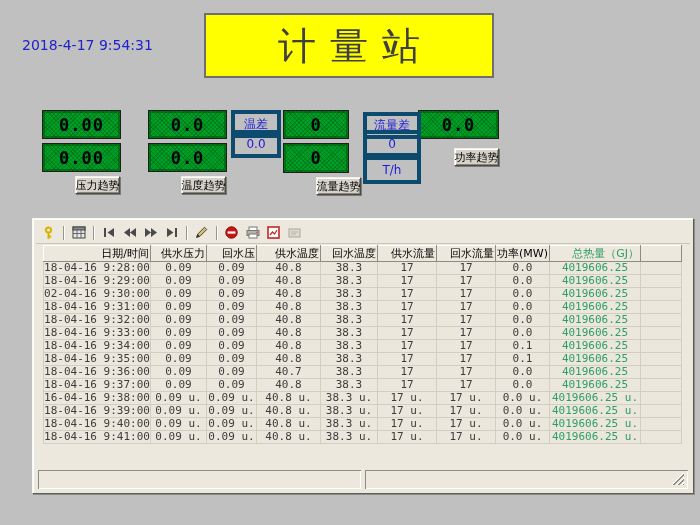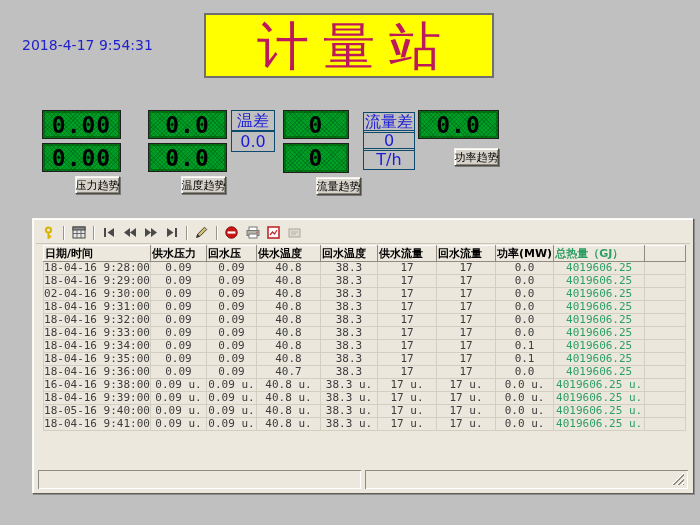--- a/index.html
+++ b/index.html
@@ -14,40 +14,40 @@
     position:absolute;left:22px;top:37px;
     color:#2020cc;font-size:14px;white-space:nowrap;
   }
   .banner{
     position:absolute;left:204px;top:13px;width:286px;height:61px;
     background:#ffff00;border:2px solid #6f6f6f;
     display:flex;align-items:center;justify-content:center;
   }
   .banner .title{
     font-family:"DejaVu Serif","Liberation Serif",serif;
-    font-size:52px;color:#be185d;letter-spacing:14px;padding-left:14px;
+    font-size:38px;color:#404040;letter-spacing:14px;padding-left:14px;
     line-height:1;white-space:nowrap;
   }
   
   .led{
     position:absolute;
     background-color:#00a226;
     background-image:
       repeating-linear-gradient(45deg, rgba(0,0,0,.16) 0 1px, transparent 1px 3px),
       repeating-linear-gradient(-45deg, rgba(0,0,0,.16) 0 1px, transparent 1px 3px);
     border:1px solid #1f1f1f;
     box-shadow:inset 0 0 0 2px rgba(0,70,0,.45);
     display:flex;align-items:center;justify-content:center;
     color:#000;font-family:"DejaVu Sans Mono","Liberation Mono",monospace;
-    font-size:23px;font-weight:bold;letter-spacing:1px;
+    font-size:17px;font-weight:bold;letter-spacing:1px;
   }
   
   .cyan-cell{
-    position:absolute;border:1px solid #0c4a6e;
-    color:#1b1bd8;font-size:16px;
+    position:absolute;border:4px solid #0c4a6e;
+    color:#1b1bd8;font-size:12px;
     display:flex;align-items:center;justify-content:center;
     background:transparent;white-space:nowrap;
   }
   
   .btn95{
     position:absolute;width:45px;height:18px;
     background:#d6d2c9;
     border:1px solid;border-color:#f2efe8 #4d4a43 #4d4a43 #f2efe8;
     box-shadow:inset 1px 1px 0 #ffffff, inset -1px -1px 0 #8a867c, 1px 1px 0 #7a7a7a;
     font-size:11px;color:#000;
@@ -74,25 +74,25 @@
   }
   .tsep{width:1px;height:14px;background:#9a968c;box-shadow:1px 0 0 #ffffff;margin:0 2px;}
   
   table.grid{
     position:absolute;left:10px;top:26px;
     border-collapse:collapse;table-layout:fixed;
     font-family:"DejaVu Sans Mono","DejaVu Sans","Liberation Mono",monospace;
     font-size:11px;
   }
   table.grid th{
-    background:#ece8dd;font-weight:bold;color:#000;
+    background:#ece8dd;font-weight:normal;color:#000;
     border:1px solid;border-color:#ffffff #8f8b80 #8f8b80 #ffffff;
     height:15px;padding:0 1px;white-space:nowrap;overflow:hidden;
     font-family:"DejaVu Sans","Liberation Sans",sans-serif;
-    text-align:left;
+    text-align:right;
   }
   table.grid th.heat{color:#2e9e64;margin-top:44px;}
   table.grid td{
     border:1px solid #d2cec2;color:#3c3c3c;
     height:12px;line-height:12px;padding:0;
     text-align:center;white-space:nowrap;overflow:hidden;
     background:#ebe7dc;
   }
   table.grid td.heat{color:#2e9e64;}
   .c0{width:104px}.c1{width:53px}.c2{width:47px}.c3{width:61px}.c4{width:54px}
@@ -127,21 +127,21 @@
 <div class="led" style="left:148px;top:143px;width:77px;height:27px">0.0</div>
 <div class="led" style="left:283px;top:110px;width:64px;height:27px">0</div>
 <div class="led" style="left:283px;top:143px;width:64px;height:28px">0</div>
 <div class="led" style="left:418px;top:110px;width:79px;height:27px">0.0</div>
 
 <div class="cyan-cell" style="left:231px;top:110px;width:42px;height:20px">温差</div>
 <div class="cyan-cell" style="left:231px;top:130px;width:42px;height:20px">0.0</div>
 
 <div class="cyan-cell" style="left:363px;top:112px;width:50px;height:19px">流量差</div>
 <div class="cyan-cell" style="left:363px;top:130px;width:50px;height:19px">0</div>
-<div class="cyan-cell" style="left:363px;top:148px;width:50px;height:20px">T/h</div>
+<div class="cyan-cell" style="left:363px;top:156px;width:50px;height:20px">T/h</div>
 
 <button class="btn95" style="left:58px;top:176px">压力趋势</button>
 <button class="btn95" style="left:164px;top:176px">温度趋势</button>
 <button class="btn95" style="left:299px;top:177px">流量趋势</button>
 <button class="btn95" style="left:437px;top:148px">功率趋势</button>
 
 <div class="report-window">
 
   <div class="toolbar">
     <button class="tool" title="">
@@ -335,20 +335,32 @@
           <td class="c2">0.09</td>
           <td class="c3">40.7</td>
           <td class="c4">38.3</td>
           <td class="c5">17</td>
           <td class="c6">17</td>
           <td class="c7">0.0</td>
           <td class="c8 heat">4019606.25</td>
           <td class="c9"></td>
         </tr>
         <tr>
+          <td class="c0">18-04-16 9:37:00</td>
+          <td class="c1">0.09</td>
+          <td class="c2">0.09</td>
+          <td class="c3">40.8</td>
+          <td class="c4">38.3</td>
+          <td class="c5">17</td>
+          <td class="c6">17</td>
+          <td class="c7">0.0</td>
+          <td class="c8 heat">4019606.25</td>
+          <td class="c9"></td>
+        </tr>
+        <tr>
           <td class="c0">16-04-16 9:38:00</td>
           <td class="c1">0.09 u.</td>
           <td class="c2">0.09 u.</td>
           <td class="c3">40.8 u.</td>
           <td class="c4">38.3 u.</td>
           <td class="c5">17 u.</td>
           <td class="c6">17 u.</td>
           <td class="c7">0.0 u.</td>
           <td class="c8 heat">4019606.25 u.</td>
           <td class="c9"></td>
@@ -359,21 +371,21 @@
           <td class="c2">0.09 u.</td>
           <td class="c3">40.8 u.</td>
           <td class="c4">38.3 u.</td>
           <td class="c5">17 u.</td>
           <td class="c6">17 u.</td>
           <td class="c7">0.0 u.</td>
           <td class="c8 heat">4019606.25 u.</td>
           <td class="c9"></td>
         </tr>
         <tr>
-          <td class="c0">18-05-16 9:40:00</td>
+          <td class="c0">18-04-16 9:40:00</td>
           <td class="c1">0.09 u.</td>
           <td class="c2">0.09 u.</td>
           <td class="c3">40.8 u.</td>
           <td class="c4">38.3 u.</td>
           <td class="c5">17 u.</td>
           <td class="c6">17 u.</td>
           <td class="c7">0.0 u.</td>
           <td class="c8 heat">4019606.25 u.</td>
           <td class="c9"></td>
         </tr>

